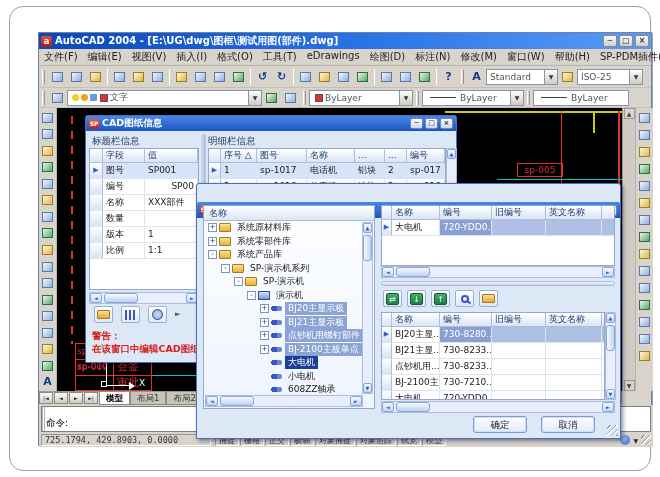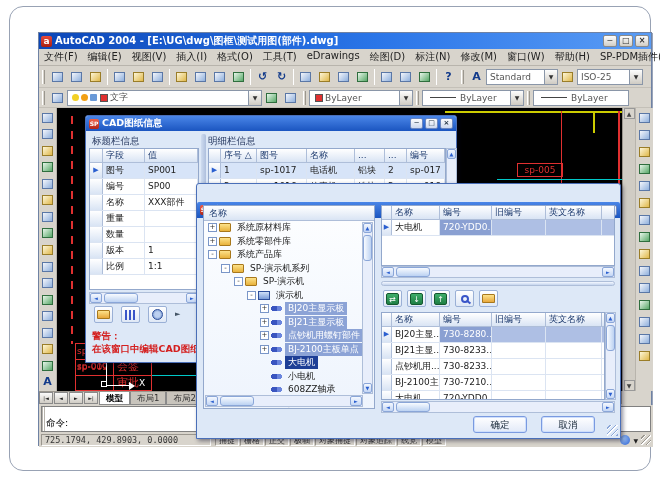--- a/index.html
+++ b/index.html
@@ -476,31 +476,26 @@
           <div class="gcell" style="width: 53px;">值</div>
         </div>
         <div class="grow rsel">
           <div class="gcell gmark" style="width: 13px;">▶</div>
           <div class="gcell" style="width: 42px;">图号</div>
           <div class="gcell" style="width: 53px;">SP001</div>
         </div>
         <div class="grow">
           <div class="gcell gmark" style="width: 13px;"></div>
           <div class="gcell" style="width: 42px;">编号</div>
-          <div class="gcell" style="width: 53px;">SP00</div>
+          <div class="gcell" style="width: 53px; text-align: right;">SP00</div>
         </div>
         <div class="grow">
           <div class="gcell gmark" style="width: 13px;"></div>
           <div class="gcell" style="width: 42px;">名称</div>
           <div class="gcell" style="width: 53px;">XXX部件</div>
-        </div>
-        <div class="grow">
-          <div class="gcell gmark" style="width: 13px;"></div>
-          <div class="gcell" style="width: 42px;">重量</div>
-          <div class="gcell" style="width: 53px;"></div>
         </div>
         <div class="grow">
           <div class="gcell gmark" style="width: 13px;"></div>
           <div class="gcell" style="width: 42px;">数量</div>
           <div class="gcell" style="width: 53px;"></div>
         </div>
         <div class="grow">
           <div class="gcell gmark" style="width: 13px;"></div>
           <div class="gcell" style="width: 42px;">版本</div>
           <div class="gcell" style="width: 53px;">1</div>

